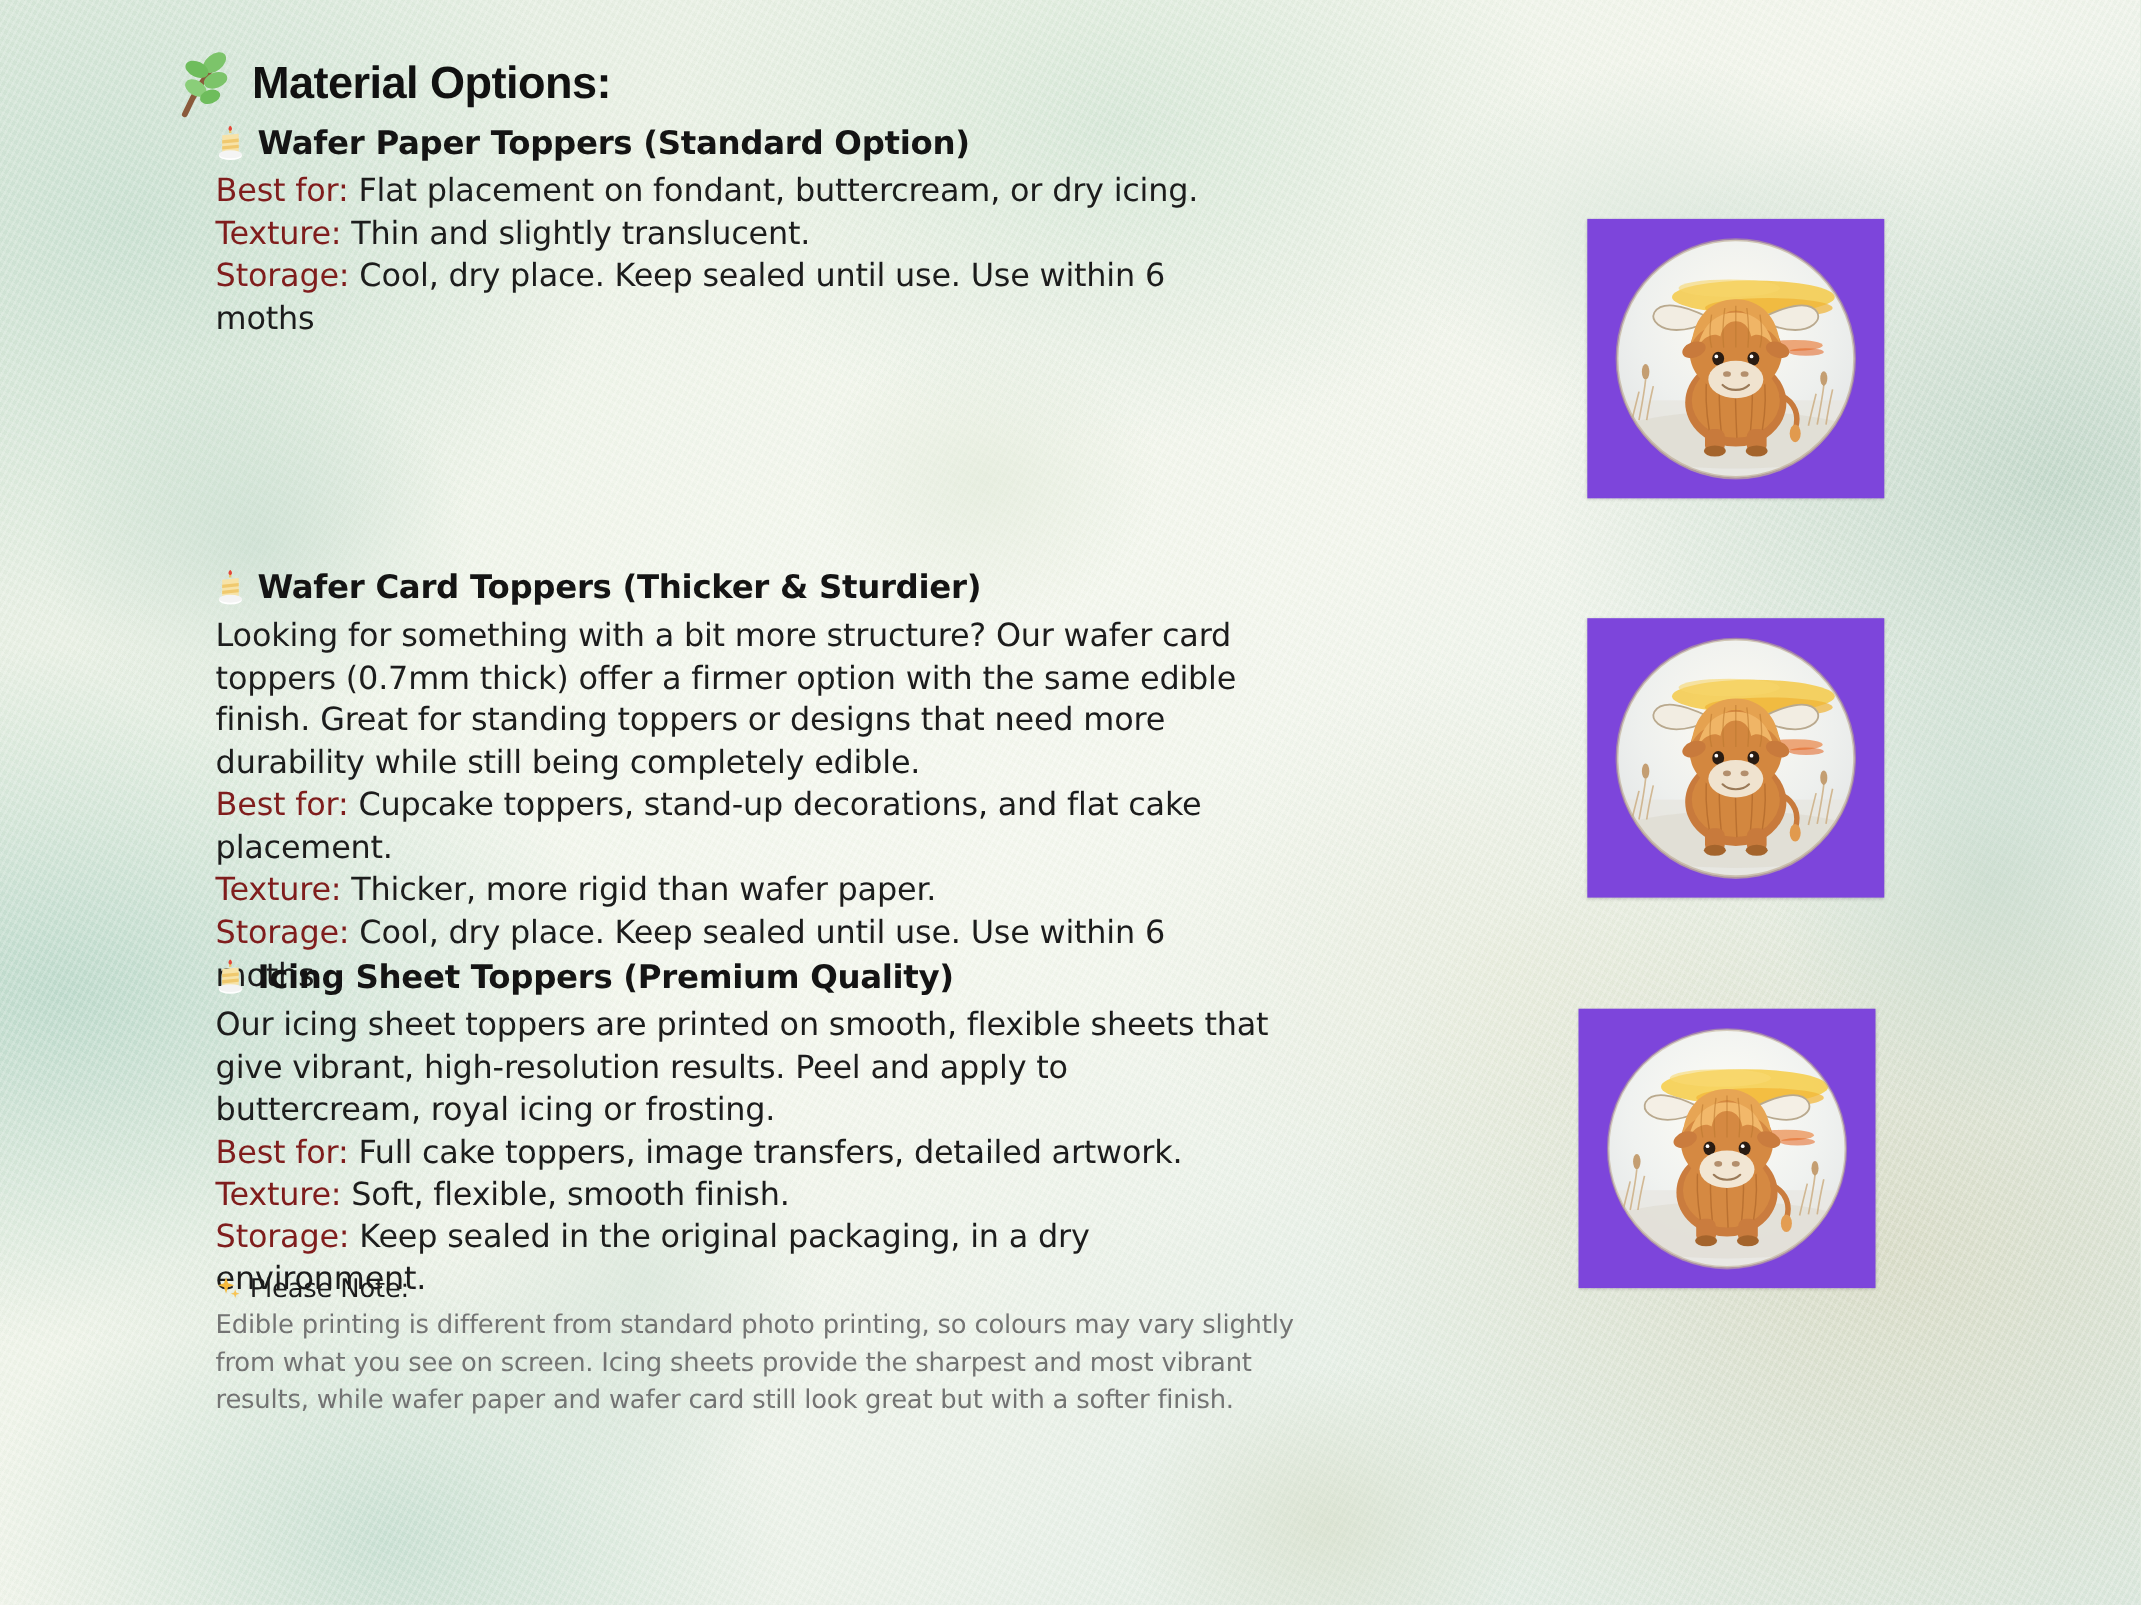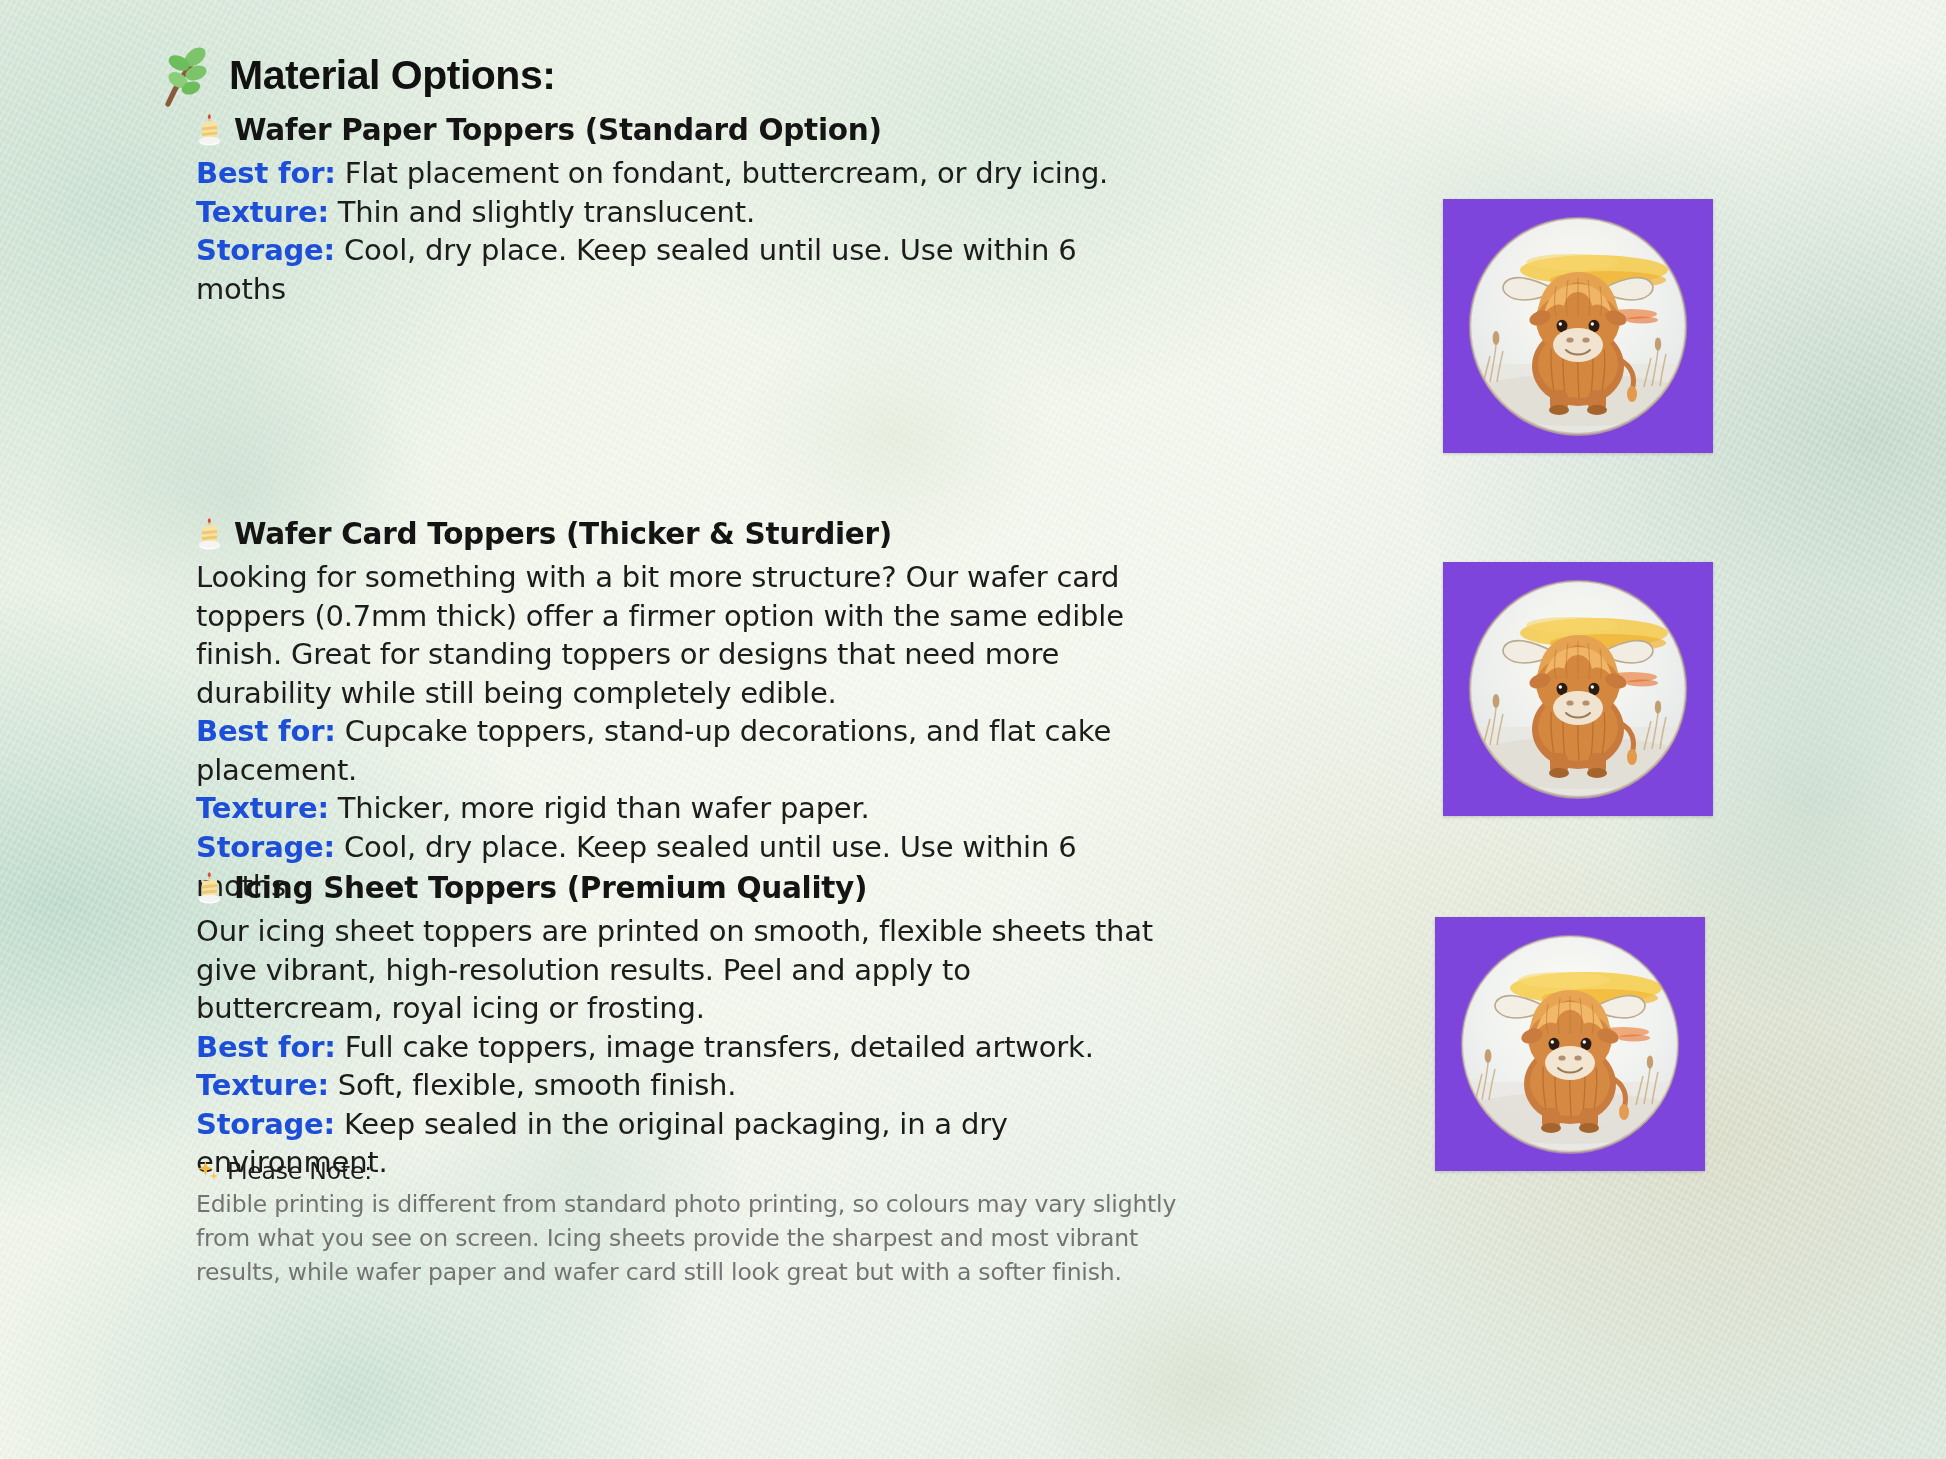--- a/index.html
+++ b/index.html
@@ -101,21 +101,21 @@
     letter-spacing: -0.2px;
     margin: 0;
   }
   .kv {
     font-size: 29px;
     color: #1c1c1c;
     line-height: 1.33;
     letter-spacing: -0.2px;
     margin: 0;
   }
-  .kv b { font-weight: 700; color: #1d4ed8; }
+  .kv b { font-weight: 400; color: #7f1d1d; }
 
   
   .photo {
     position: absolute;
     background: #7d45db;
     box-shadow: 0 1px 3px rgba(0,0,0,0.18);
     display: flex;
     align-items: center;
     justify-content: center;
   }

